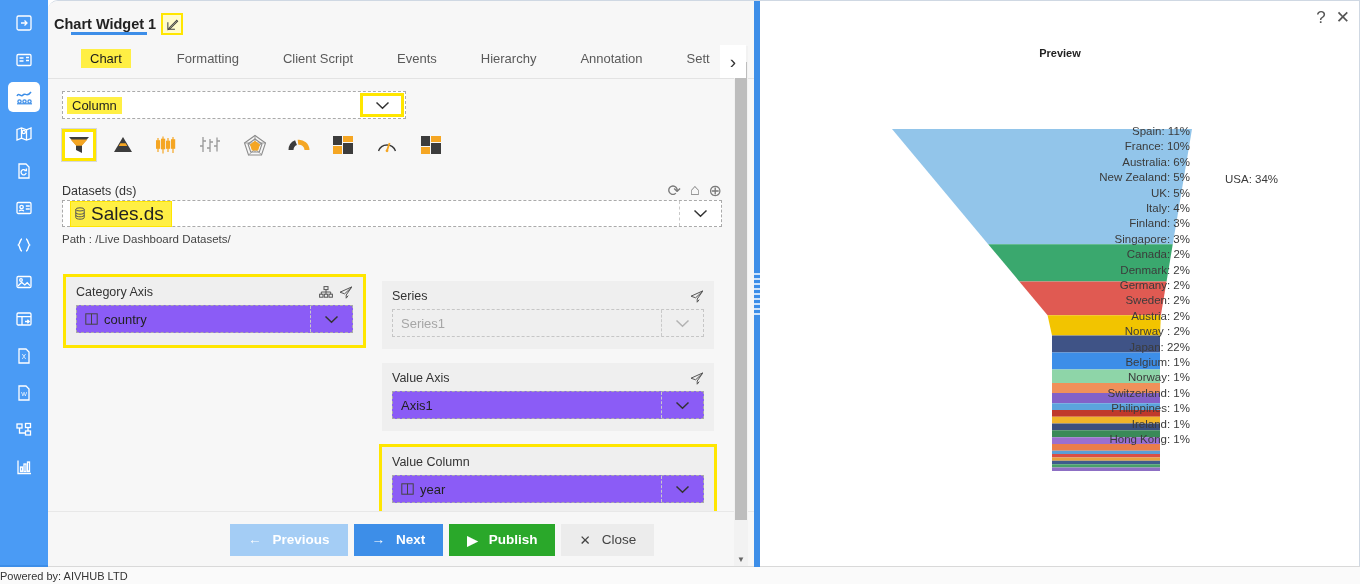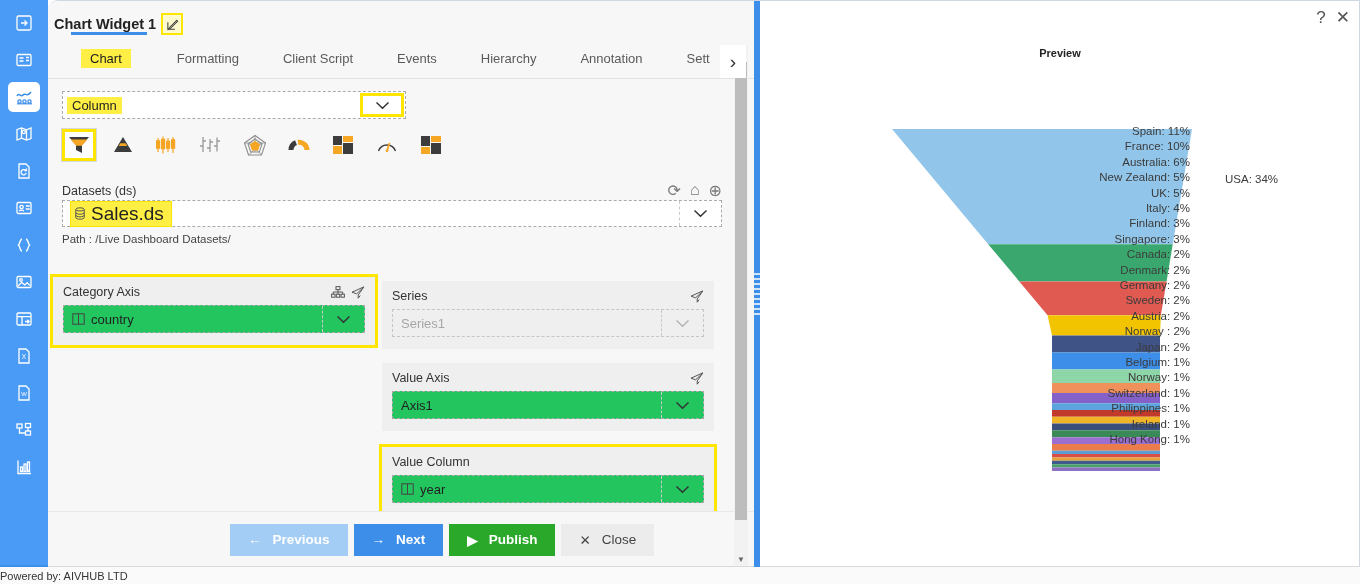--- a/index.html
+++ b/index.html
@@ -165,21 +165,21 @@
   .card {
     position: absolute; background: #efefef; padding: 8px 10px 12px 10px;
   }
   .card .hdr {
     display: flex; align-items: center; justify-content: space-between;
     font-size: 12.5px; color: #333; margin-bottom: 6px;
   }
   .card .hdr .tools { display: flex; gap: 6px; color: #555; cursor: pointer; }
   .fld {
     position: relative; height: 28px; border: 1px dashed #aaa;
-    background: #22c55e; display: flex; align-items: center;
+    background: #8b5cf6; display: flex; align-items: center;
   }
   .fld.dis { background: #efefef; border-color: #c6c6c6; }
   .fld .val {
     display: flex; align-items: center; gap: 6px; font-size: 13px;
     color: #222; margin-left: 8px;
   }
   .fld.dis .val { color: #a6a6a6; }
   .fld .arw {
     position: absolute; right: 0; top: 0; width: 42px; height: 26px;
     border-left: 1px dashed #c9c9c9; display: flex; align-items: center;
@@ -445,21 +445,21 @@
             <span>Sales.ds</span>
           </div>
           <div class="ds-arrow">
             <svg width="15" height="9" viewBox="0 0 15 9" fill="none" stroke="#333" stroke-width="1.5">
                 <path d="M1.5 1.5 7.5 7.2 13.5 1.5"></path>
               </svg>
           </div>
         </div>
         <div class="ds-path">Path : /Live Dashboard Datasets/</div>
 
-        <div class="card hl" style="left:5px; top:196px; width:322px;">
+        <div class="card hl" style="left:18px; top:196px; width:297px;">
           <div class="hdr">
             <span>Category Axis</span>
             <span class="tools">
               <svg width="14" height="12" viewBox="0 0 14 12" fill="none" stroke="#555" stroke-width="1">
                 <rect x="5" y="0.6" width="4" height="3"></rect>
                   <rect x="0.6" y="8.2" width="3.4" height="3"></rect>
                 <rect x="5.3" y="8.2" width="3.4" height="3"></rect>
                   <rect x="10" y="8.2" width="3.4" height="3"></rect>
                 <path d="M7 3.6v2.4M2.3 8.2V6h9.4v2.2M7 6v2.2"></path>
               </svg>
@@ -619,21 +619,21 @@
             <div class="lbl" style="left: 0px; width: 430px; text-align: right; top: 105.6px;">UK: 5%</div>
             <div class="lbl" style="left: 0px; width: 430px; text-align: right; top: 121px;">Italy: 4%</div>
             <div class="lbl" style="left: 0px; width: 430px; text-align: right; top: 136.4px;">Finland: 3%</div>
             <div class="lbl" style="left: 0px; width: 430px; text-align: right; top: 151.8px;">Singapore: 3%</div>
             <div class="lbl" style="left: 0px; width: 430px; text-align: right; top: 167.2px;">Canada: 2%</div>
             <div class="lbl" style="left: 0px; width: 430px; text-align: right; top: 182.6px;">Denmark: 2%</div>
             <div class="lbl" style="left: 0px; width: 430px; text-align: right; top: 198px;">Germany: 2%</div>
             <div class="lbl" style="left: 0px; width: 430px; text-align: right; top: 213.4px;">Sweden: 2%</div>
             <div class="lbl" style="left: 0px; width: 430px; text-align: right; top: 228.8px;">Austria: 2%</div>
             <div class="lbl" style="left: 0px; width: 430px; text-align: right; top: 244.2px;">Norway : 2%</div>
-            <div class="lbl" style="left: 0px; width: 430px; text-align: right; top: 259.6px;">Japan: 2%</div>
+            <div class="lbl" style="left: 0px; width: 430px; text-align: right; top: 259.6px;">Japan: 22%</div>
             <div class="lbl" style="left: 0px; width: 430px; text-align: right; top: 275px;">Belgium: 1%</div>
             <div class="lbl" style="left: 0px; width: 430px; text-align: right; top: 290.4px;">Norway: 1%</div>
             <div class="lbl" style="left: 0px; width: 430px; text-align: right; top: 305.8px;">Switzerland: 1%</div>
             <div class="lbl" style="left: 0px; width: 430px; text-align: right; top: 321.2px;">Philippines: 1%</div>
             <div class="lbl" style="left: 0px; width: 430px; text-align: right; top: 336.6px;">Ireland: 1%</div>
             <div class="lbl" style="left: 0px; width: 430px; text-align: right; top: 352px;">Hong Kong: 1%</div>
           </div>
       </div>
     </div>
   </div>

